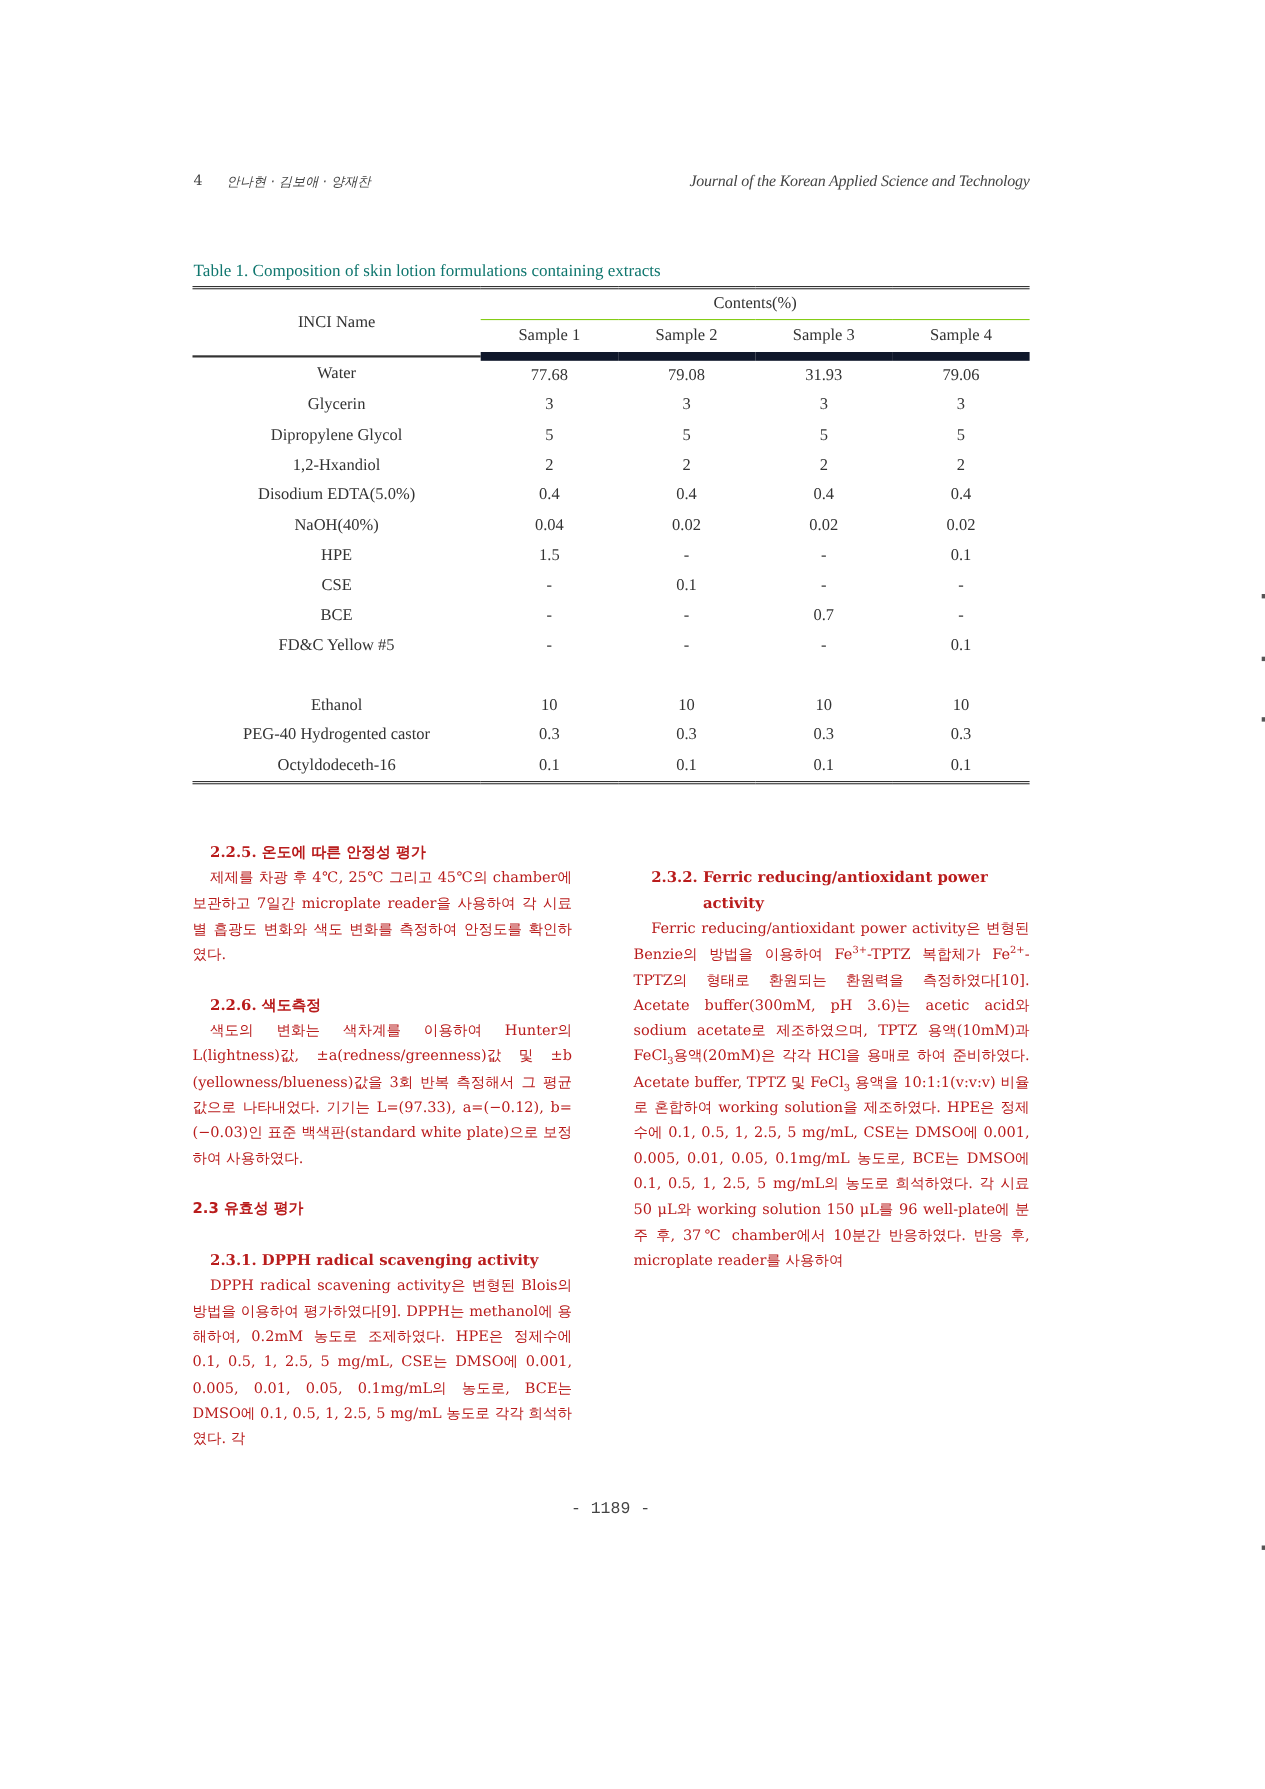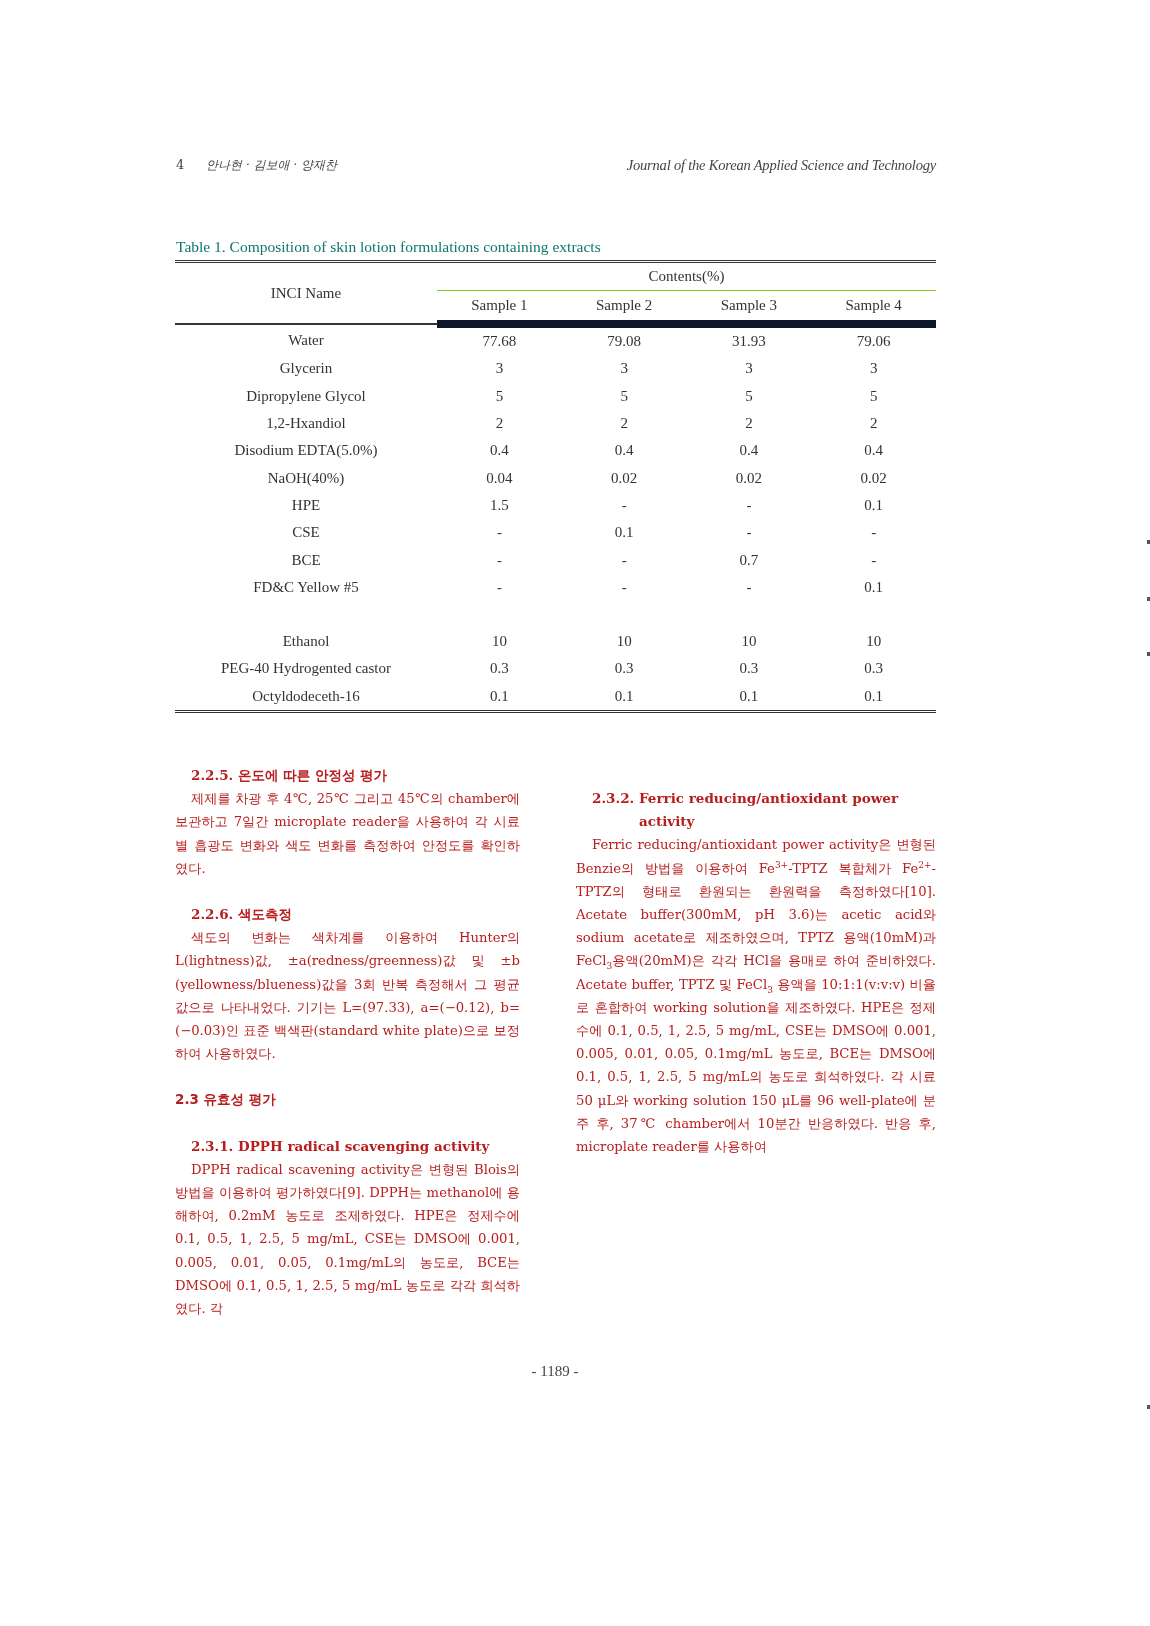--- a/index.html
+++ b/index.html
@@ -30,21 +30,21 @@
   .col.right { left: 576px; width: 360px; }
   .sec-h { font-weight: bold; margin: 0; padding-left: 16px; font-size: 13.5px; }
   .sec-h.big { padding-left: 0; font-family: "DejaVu Sans", sans-serif; font-size: 13.5px; }
   .sec-h.wrap { padding-left: 16px; text-indent: 0; }
   .sec-h.wrap .cont { display: block; padding-left: 47px; }
   p.body { margin: 0; text-indent: 16px; }
   .gap { height: 23px; }
   sup, sub { font-size: 9px; line-height: 0; }
 
   .footer { position: absolute; top: 1363px; left: 0; width: 1110px; text-align: center;
-            font-family: Liberation Serif, serif; font-size: 15px; color: #444; }
+            font-family: Liberation Mono, monospace; font-size: 15px; color: #444; }
   .edge-dot { position: absolute; left: 1147px; width: 3px; height: 4px; background: #555; }
 </style>
 </head>
 <body>
 
 <div class="header">
   <span class="pg">4</span>
   <span class="authors">안나현 · 김보애 · 양재찬</span>
   <span class="journal">Journal of the Korean Applied Science and Technology</span>
 </div>

